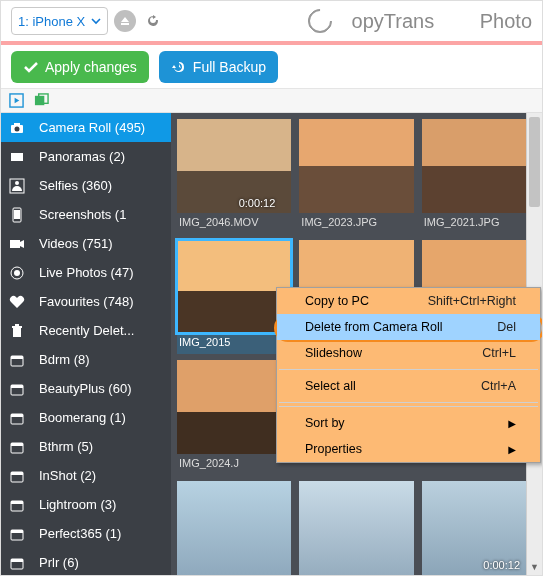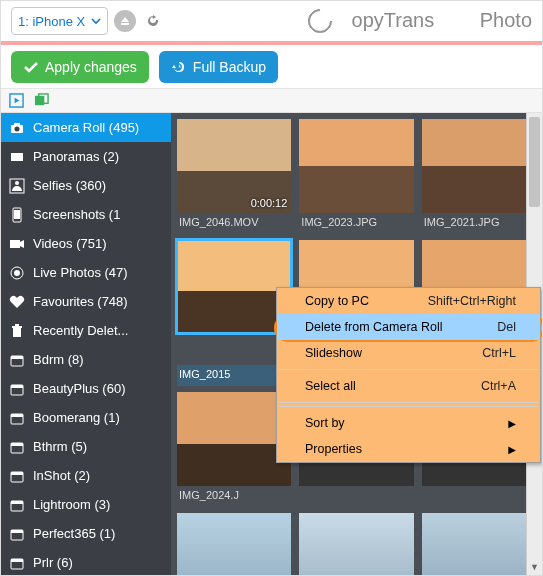--- a/index.html
+++ b/index.html
@@ -2,46 +2,46 @@
 <html><head>
 <meta charset="utf-8">
 <style>
   * { box-sizing: border-box; margin: 0; padding: 0; font-family: "Segoe UI", Arial, sans-serif; }
   body { width: 543px; height: 576px; background: #fff; overflow: hidden; border:1px solid #ddd;}
   
   .topbar { height: 44px; display:flex; align-items:center; padding: 6px 10px; border-bottom:4px solid #fca5a5; gap:6px;}
   .device-select { border:1px solid #c9c9c9; border-radius:4px; height:28px; display:flex; align-items:center; padding:0 6px; color:#1079d6; font-size:13px; cursor:pointer; gap:6px;}
   .circ-btn { width:22px;height:22px;border-radius:50%;background:#bfbfbf;color:#fff;display:flex;align-items:center;justify-content:center;font-size:12px;cursor:pointer;}
   .circ-btn.refresh{ background:transparent;color:#777; }
-  .brand { margin-left:auto; color:#8a8a8a; font-size:20px; display:flex; gap:20px;}
+  .brand { margin-left:auto; color:#8a8a8a; font-size:20px; display:flex; align-items:center; gap:20px;}
   .brand-c { width:24px;height:24px;border:2px solid #9a9a9a;border-radius:50%;border-top-color:transparent; transform:rotate(45deg);}
   
   .actionbar { height:44px; padding:6px 10px; display:flex; gap:10px; align-items:center; border-bottom:1px solid #e5e5e5;}
   .pill { height:32px; border-radius:6px; color:#fff; display:flex; align-items:center; padding:0 12px; font-size:14px; cursor:pointer; gap:6px;}
   .pill.green{ background:#49b94d;}
   .pill.blue{ background:#1e93d6;}
   
   .ribbon { height:24px; display:flex; align-items:center; padding:0 8px; gap:10px; background:#f6f6f6; border-bottom:1px solid #e0e0e0;}
   .ribbon svg{ width:15px;height:15px;}
   
   .main { display:flex; height:calc(576px - 44px - 44px - 24px - 2px);}
   
   .sidebar { width:170px; background:#3b3f45; color:#fff; overflow:hidden; font-size:13px;}
-  .side-item { height:29px; display:flex; align-items:center; padding:0 8px; gap:8px; cursor:pointer; white-space:nowrap;}
+  .side-item { height:29px; display:flex; align-items:center; padding:0 8px; gap:14px; cursor:pointer; white-space:nowrap;}
   .side-item.active{ background:#0f99e6;}
   .side-icon { width:16px;height:16px; fill:#fff; flex-shrink:0;}
   
   .gallery { flex:1; background:#4a4e55; position:relative; overflow:hidden;}
   .grid { display:grid; grid-template-columns: repeat(3, 1fr); gap:6px 8px; padding:6px;}
   .cell { position:relative; }
   .thumb { width:100%; aspect-ratio: 1.22/1; background:#333 center/cover no-repeat; position:relative;}
   .thumb.sel{ outline:3px solid #3db7ff; outline-offset:-1px;}
-  .thumb .dur { position:absolute; right:4px; bottom:4px; font-size:11px; color:#fff; text-shadow:0 0 3px #000;}
+  .thumb .dur { position:absolute; right:16px; bottom:4px; font-size:11px; color:#fff; text-shadow:0 0 3px #000;}
   .fname { font-size:11px; color:#dcdcdc; padding:3px 2px 6px; text-align:left; white-space:nowrap; overflow:hidden;}
-  .fname.sel{ color:#fff; background:rgba(15,153,230,0.25);margin-top:32px;}
+  .fname.sel{ color:#fff; background:rgba(15,153,230,0.25);}
   
   
   
   .ctx { position:absolute; left:105px; top:174px; width:265px; background:#fdba74; border:1px solid #a0a0a0; box-shadow:2px 2px 4px rgba(0,0,0,0.3); font-size:12.5px; z-index:50;}
   .ctx-row { display:flex; align-items:center; height:26px; padding:0 24px 0 28px; position:relative; cursor:pointer;}
   .ctx-row .kbd { margin-left:auto; color:#222;}
   .ctx-row .arrow { margin-left:auto; font-size:10px;}
   .ctx-sep { height:1px; background:#d0d0d0; margin:3px 2px;}
   .ctx-check { position:absolute; left:5px; width:16px; height:16px; background:#2a87d6;}
   .ctx-row.hl { background:#9fd3ff; }

